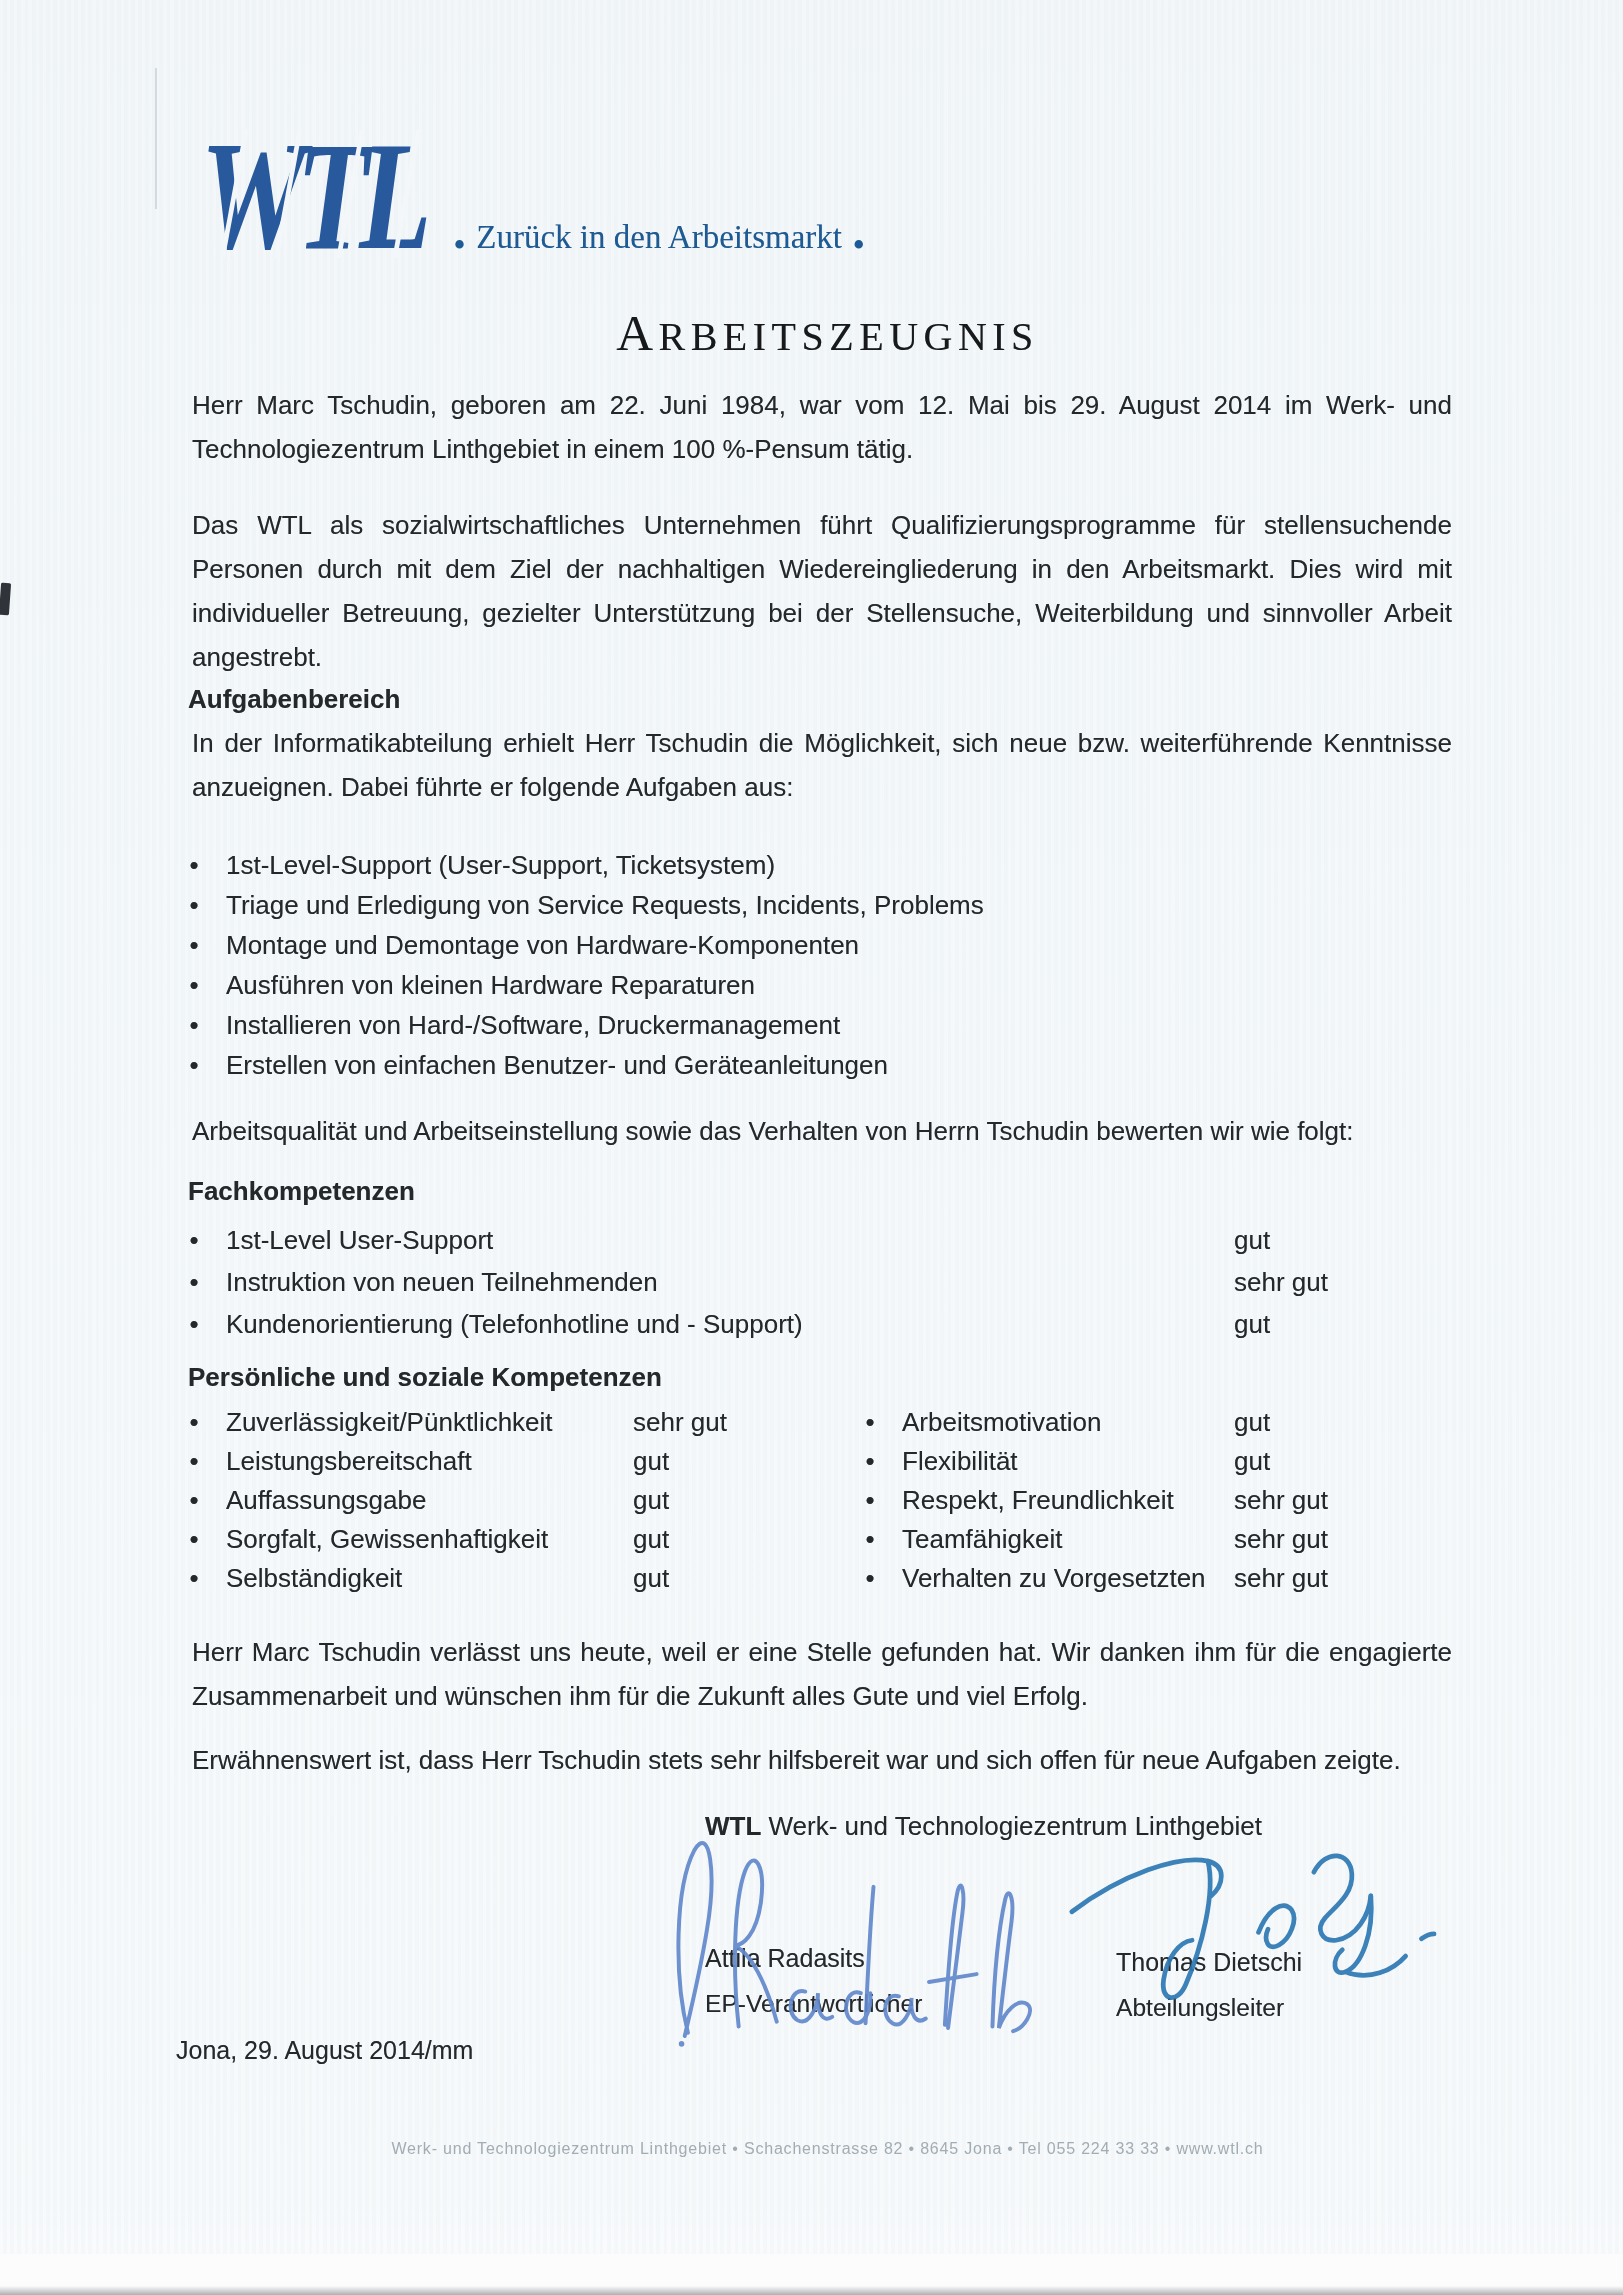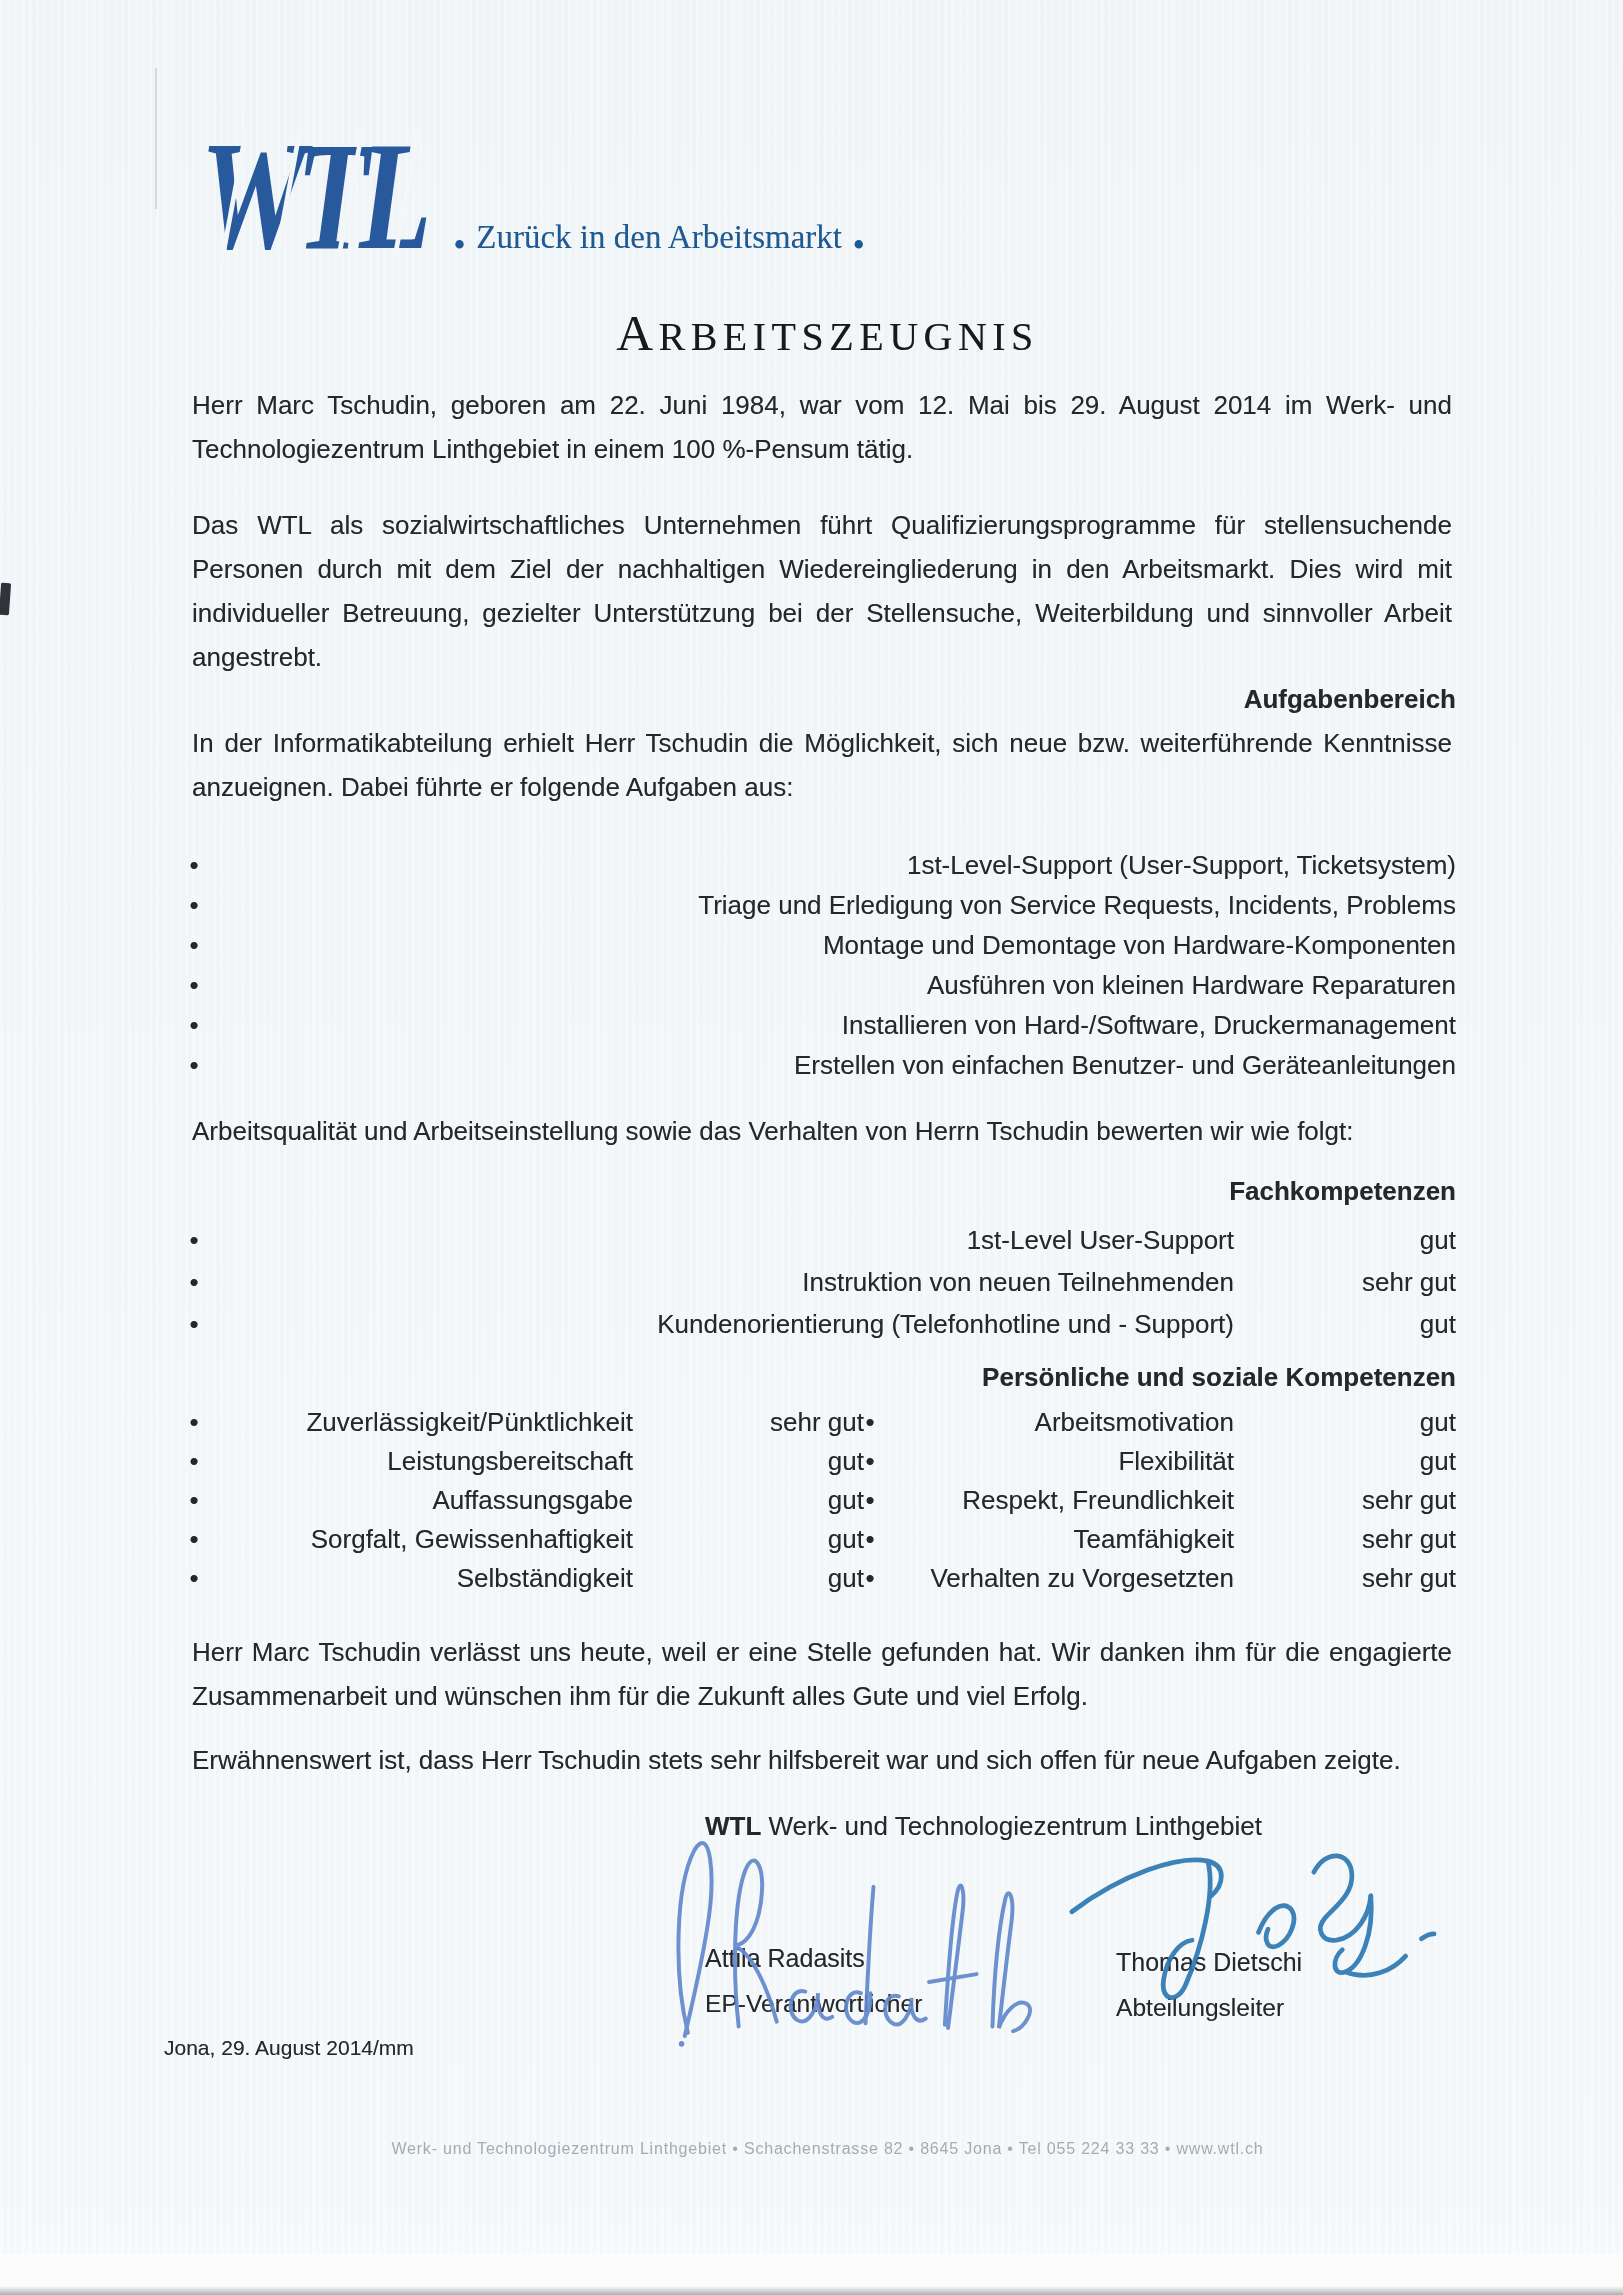--- a/index.html
+++ b/index.html
@@ -7,21 +7,21 @@
   .page {
     position:relative; width:1623px; height:2295px;
     background:linear-gradient(180deg,#f2f6f8 0%,#f4f8fa 55%,#f6f9fb 96%,#fbfcfd 100%);
     font-family:"Liberation Sans", sans-serif;
     color:#24282b; overflow:hidden;padding-left:32px;
   }
   .page::before{ 
     content:""; position:absolute; inset:0; pointer-events:none;
     background:repeating-linear-gradient(90deg, rgba(255,255,255,0.10) 0 3.2px, rgba(214,224,230,0.10) 3.2px 7.1px);
   }
-  .soft { text-shadow:0 0 0.4px rgba(20,25,30,0.35);text-align:right; }
+  .soft { text-shadow:0 0 0.4px rgba(20,25,30,0.35); }
 
   
   .logo-svg { position:absolute; left:200px; top:130px; }
   .tagline-row { position:absolute; left:453px; top:219px; display:flex; align-items:baseline; gap:10.3px;
     font-family:"Liberation Serif", serif; color:#1d5b97; font-size:33px; }
   .tg-dot { font-family:"Liberation Serif", serif; font-weight:bold; font-size:52px; line-height:0; color:#1d5b97; }
 
   
   .doc-title { position:absolute; left:0; right:0; top:304px; text-align:center;
     font-family:"Liberation Serif", serif; font-size:40px; letter-spacing:5.5px;
@@ -48,21 +48,21 @@
   .sig { position:absolute; pointer-events:none; z-index:3; }
   .sig1 { left:664px; top:1825px; }
   .sig2 { left:1059px; top:1839px; }
   .signer-name { position:absolute; font-size:25px; z-index:1; }
   .signer-role { position:absolute; font-size:24.6px; z-index:1; }
   .name1 { left:705px; top:1944px; }
   .role1 { left:705px; top:1990px; }
   .name2 { left:1116px; top:1948px; }
   .role2 { left:1116px; top:1994px; }
 
-  .date-line { position:absolute; left:164px; top:2036px; font-size:21px; }
+  .date-line { position:absolute; left:176px; top:2036px; font-size:25px; }
 
   .footer-line { position:absolute; left:0; right:0; top:2140px; text-align:center;
     font-size:16px; letter-spacing:0.8px; color:#a2acb3; }
 
   
   .scan-vline { position:absolute; left:155px; top:68px; width:1.6px; height:141px; background:#c9d0d5; opacity:.75; }
   .ink-mark { position:absolute; left:0; top:583px; width:10.3px; height:32px; background:#30343a; border-radius:1.6px; transform:rotate(4deg); }
   .bottom-white { position:absolute; left:0; right:0; bottom:0; height:41px; background:#fcfcfc; }
   .bottom-shadow { position:absolute; left:0; right:0; bottom:0; height:9.5px;
     background:linear-gradient(180deg, rgba(110,115,120,0) 0%, rgba(95,100,106,0.5) 100%); }

